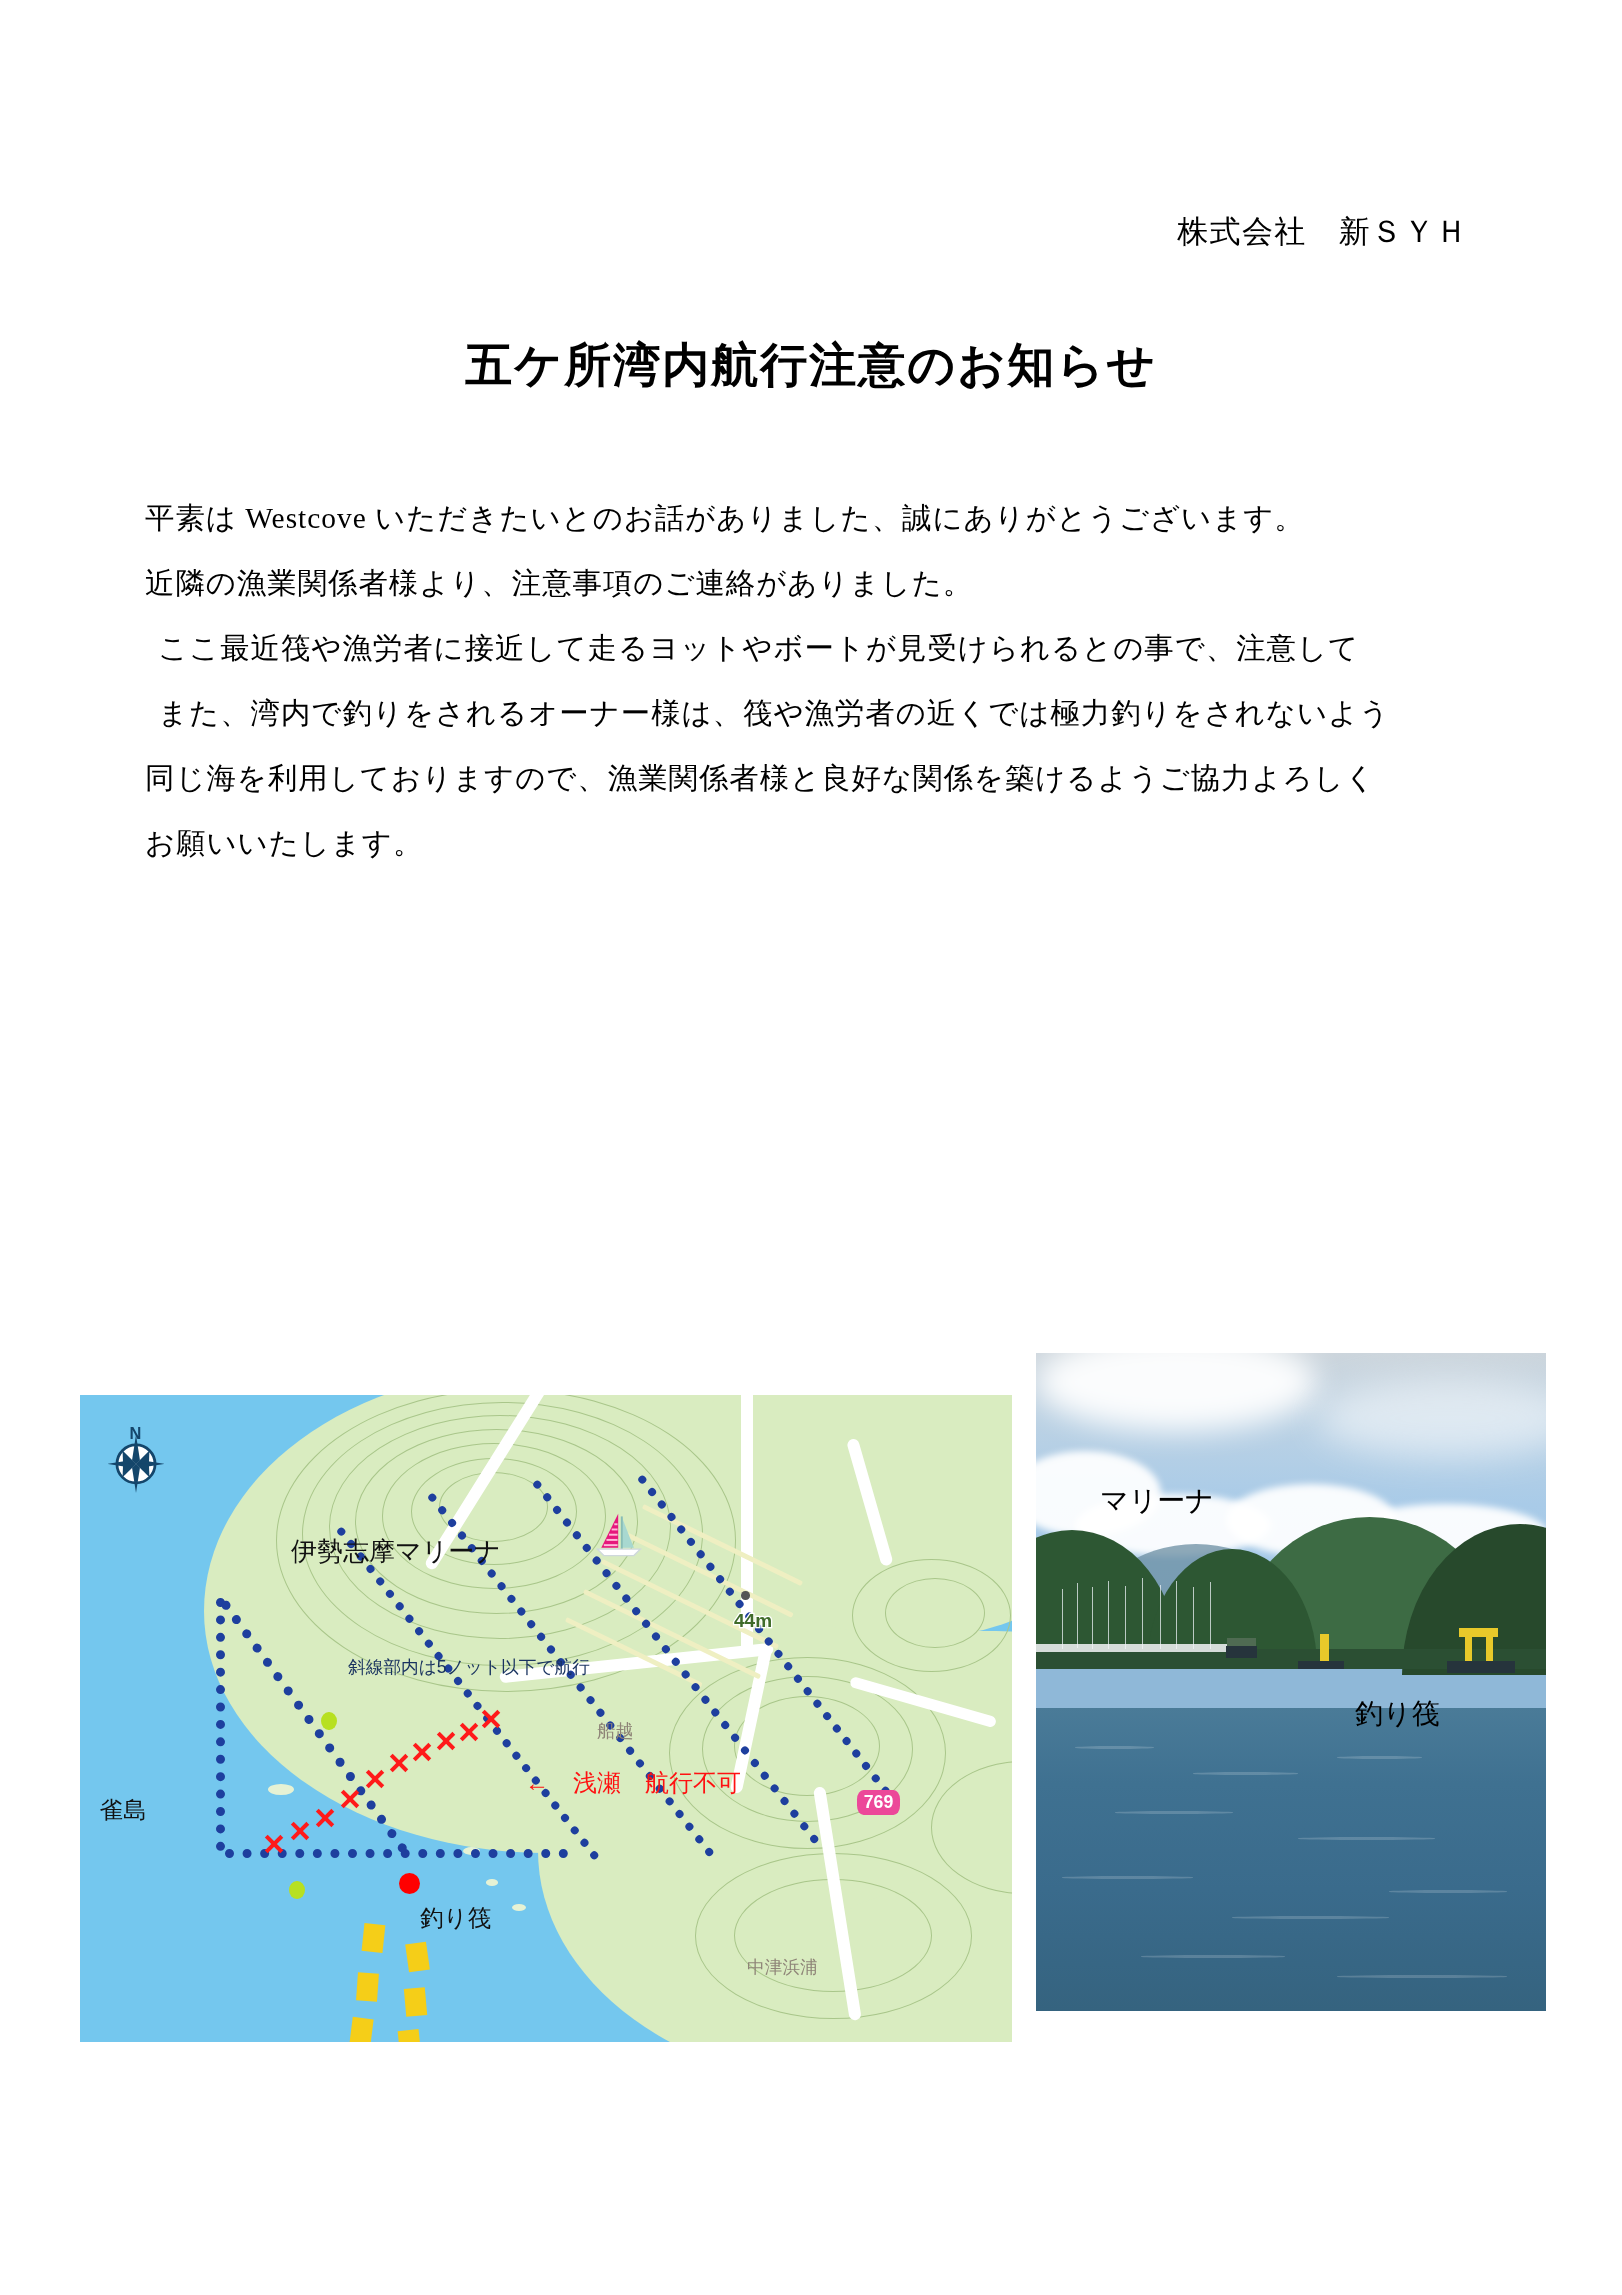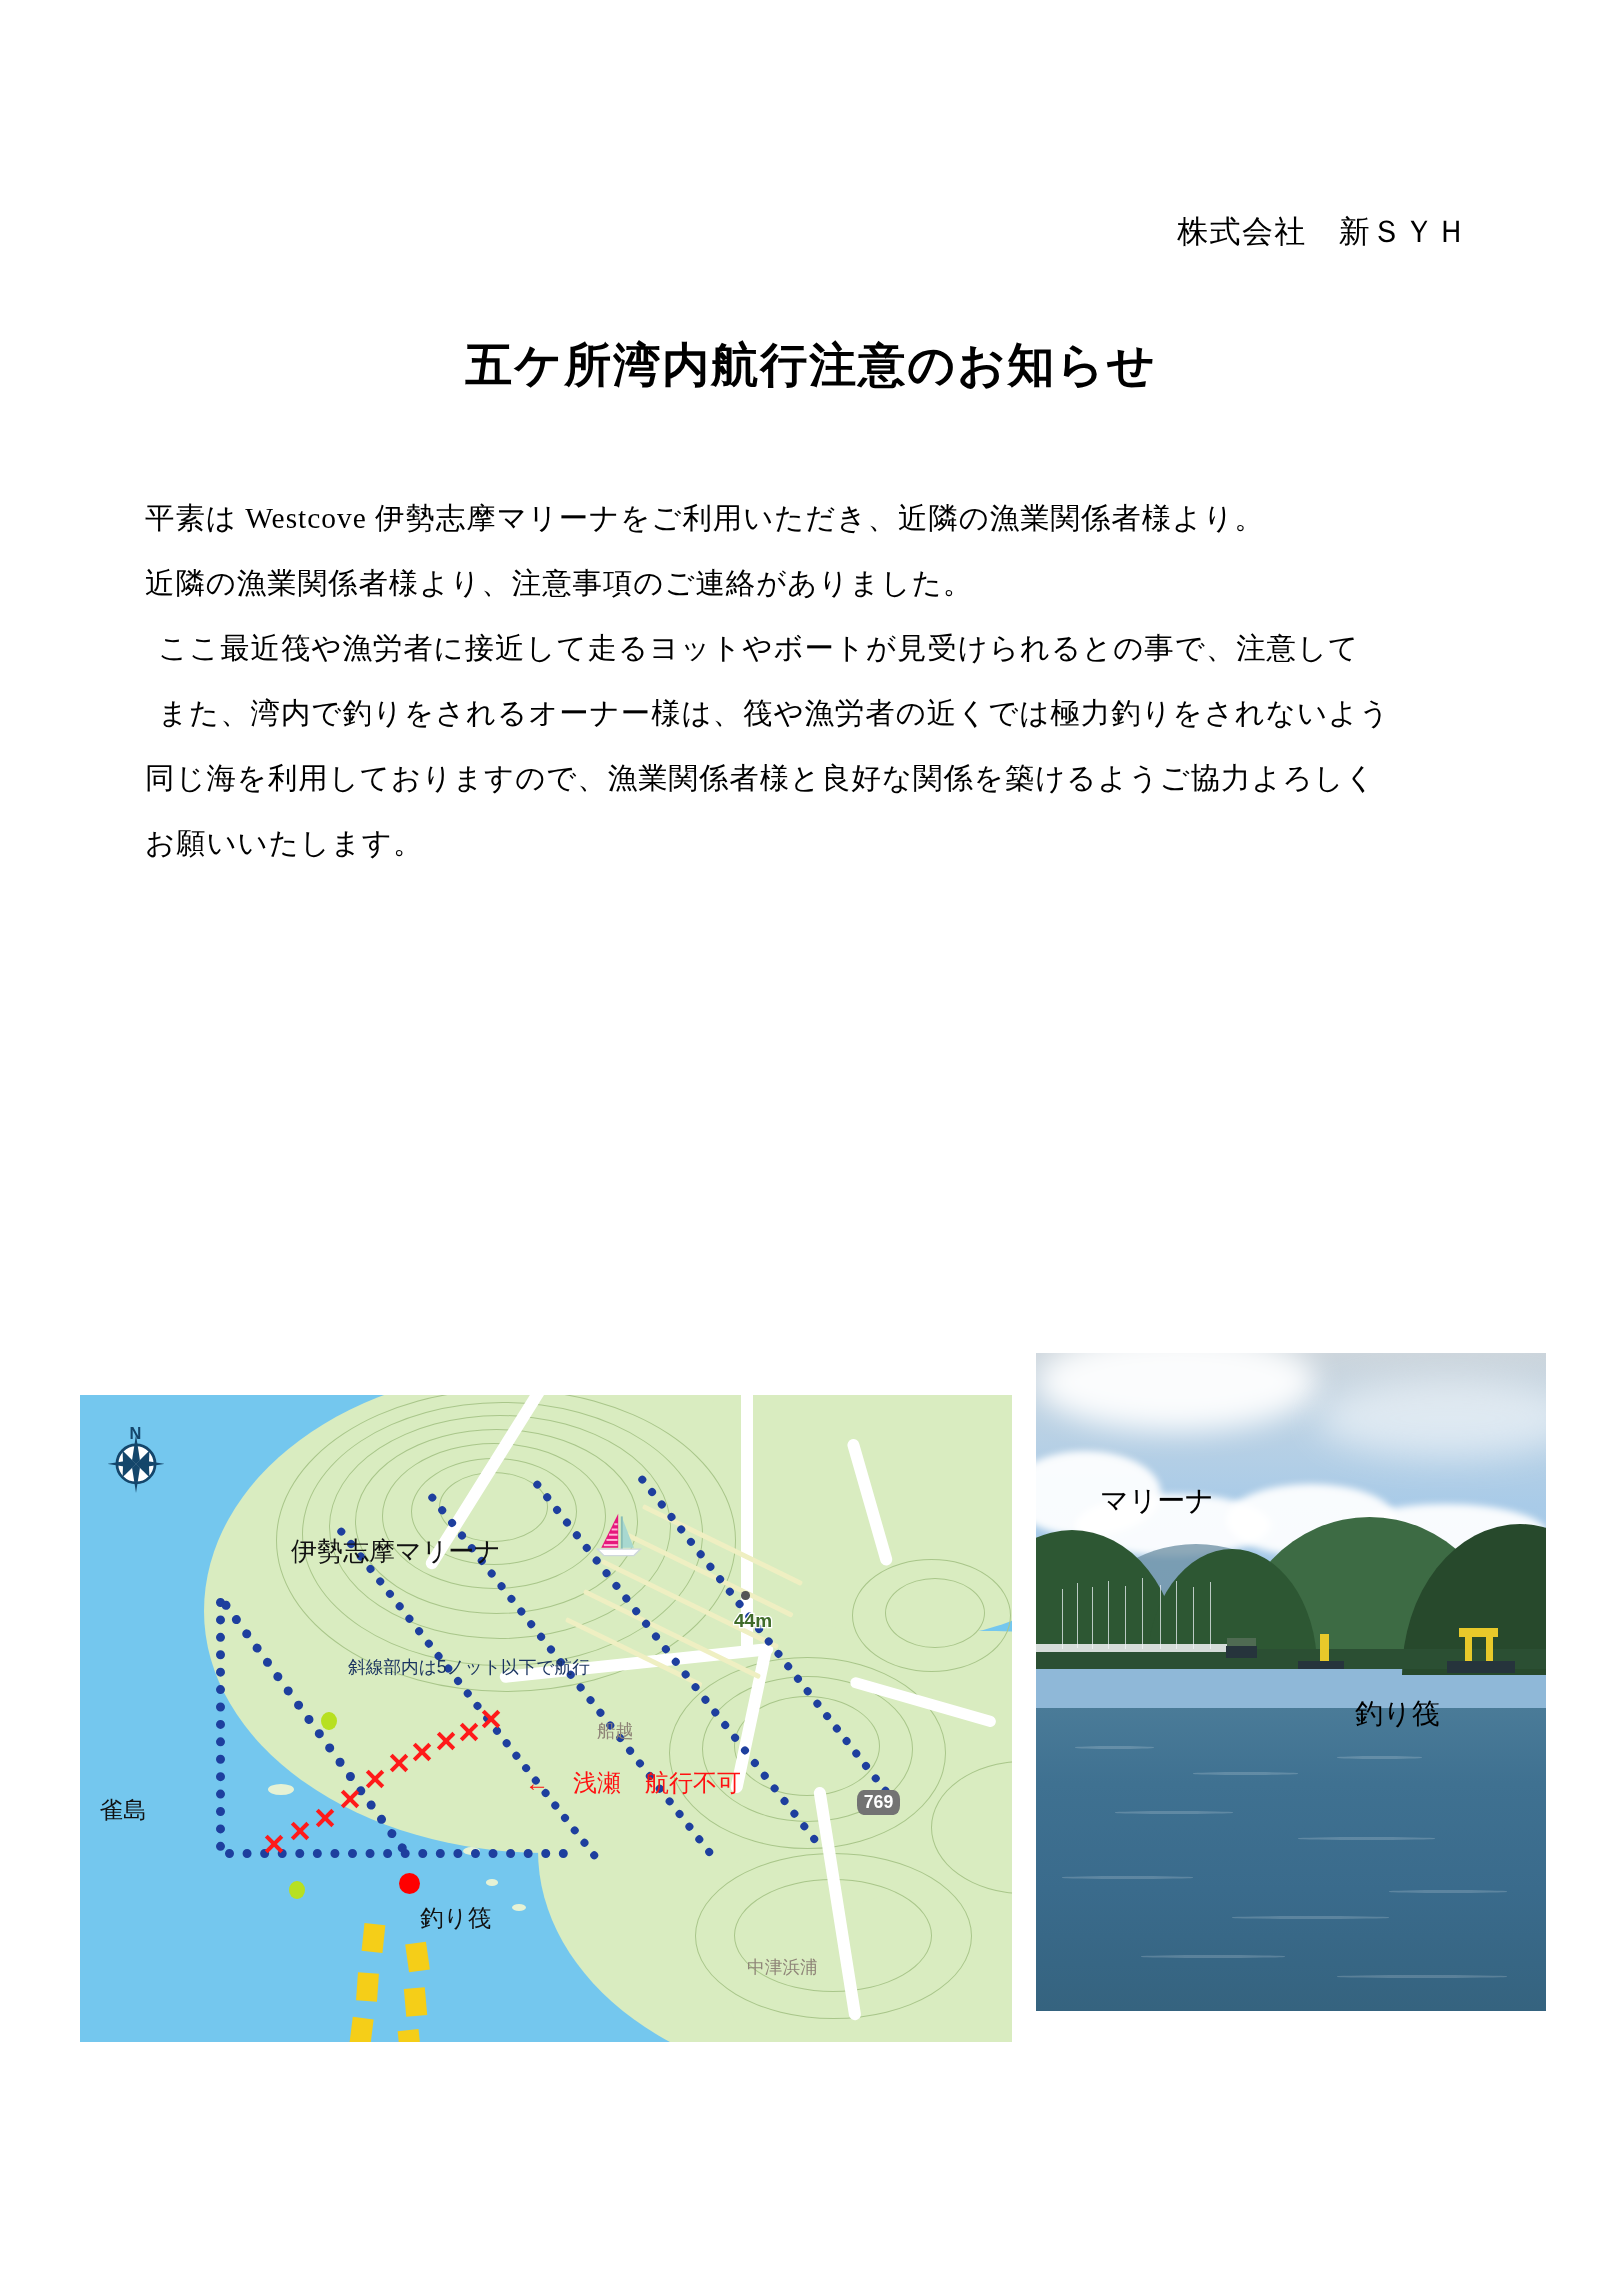--- a/index.html
+++ b/index.html
@@ -211,21 +211,21 @@
   .lbl-shallow{ left: 445px; top: 376px; font-size: 24px; color: #ff1111; white-space: pre; }
   .lbl-funakoshi { left: 517px; top: 327px; font-size: 18.3px; color: #8e8477; }
   .lbl-nakatsu   { left: 667px; top: 564px; font-size: 17.7px; color: #8e8477; }
   .lbl-elev { left: 654px; top: 216px; font-size: 19px; color: #3f6b2a; font-weight: bold; -webkit-text-stroke: 2.6px #ffffff; paint-order: stroke fill; }
   .elev-dot { position: absolute; left: 661px; top: 196px; width: 8.5px; height: 8.5px; background: #555; border-radius: 50%; }
 
   .route-shield {
     position: absolute;
     left: 777px; top: 395px;
     width: 43px; height: 25px;
-    background: #737373;
+    background: #ec4899;
     border-radius: 6.5px / 9.2px;
     color: #ffffff;
     font-family: "Liberation Sans", sans-serif;
     font-weight: bold;
     font-size: 17.7px;
     line-height: 25px;
     text-align: center;
   }
 
   
@@ -287,21 +287,21 @@
   .ph-raft   { left: 319px; top: 347px; }
 </style>
 </head>
 <body>
 
 <div class="company-line">株式会社　新ＳＹＨ</div>
 
 <div class="doc-title">五ケ所湾内航行注意のお知らせ</div>
 
 <div class="body-block">
-  <div class="body-line">平素は Westcove 伊勢志摩マリーナをご利用いただき、近隣の漁業関係者様より。</div>
+  <div class="body-line">平素は Westcove いただきたいとのお話がありました、誠にありがとうございます。</div>
   <div class="body-line">近隣の漁業関係者様より、注意事項のご連絡がありました。</div>
   <div class="body-line indent">ここ最近筏や漁労者に接近して走るヨットやボートが見受けられるとの事で、注意して</div>
   <div class="body-line indent">また、湾内で釣りをされるオーナー様は、筏や漁労者の近くでは極力釣りをされないよう</div>
   <div class="body-line">同じ海を利用しておりますので、漁業関係者様と良好な関係を築けるようご協力よろしく</div>
   <div class="body-line">お願いいたします。</div>
 </div>
 
 <div class="fig-map">
   <div class="map-sea"></div>
 

